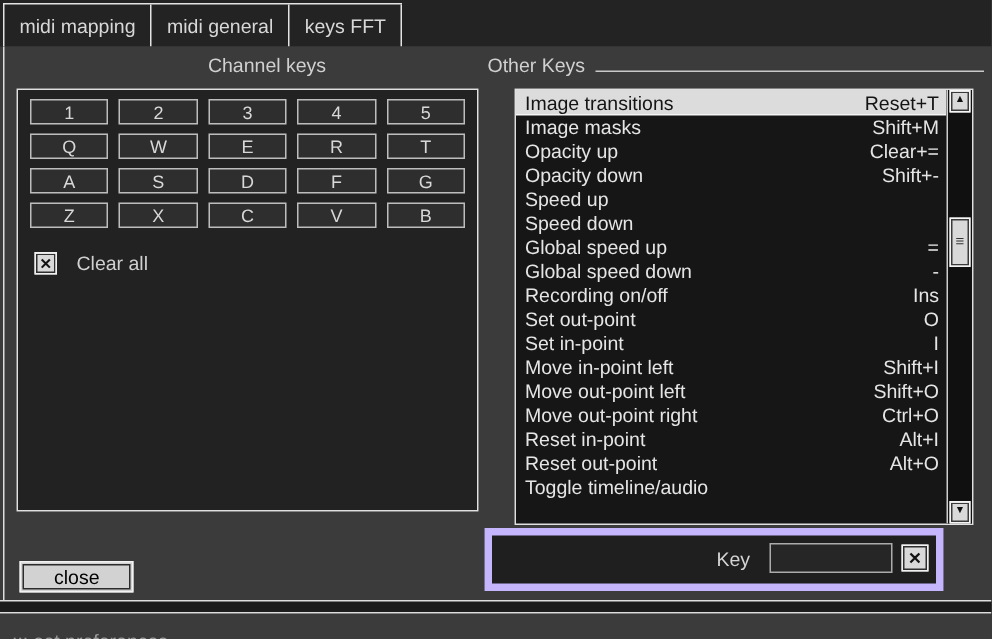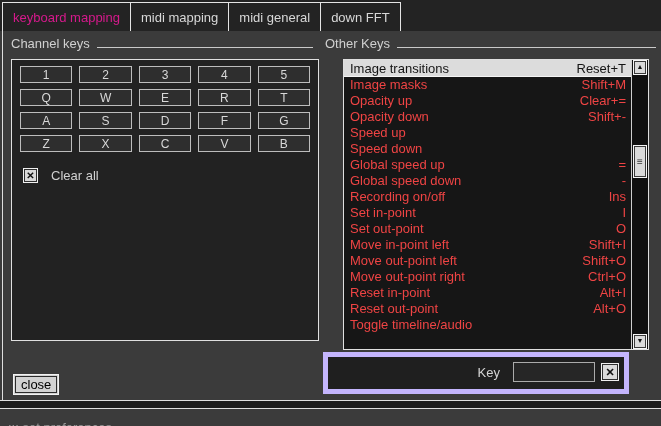--- a/index.html
+++ b/index.html
@@ -17,40 +17,40 @@
   .tab { display:flex; align-items:center; padding:0 10px; color:#d8d8d8;
          border-right:1px solid #e4e4e4; cursor:default; white-space:nowrap; }
   .tab.active { color:#d6198c; }
 
   
   .body-panel { position:absolute; left:2px; top:31px; width:659px; height:369px;
                 background:#3b3b3b; border-left:1px solid #dedede; }
 
   .group-label { position:absolute; display:flex; align-items:center; color:#d0d0d0; }
   .group-label .rule { flex:1; height:1px; background:#c9c9c9; margin-left:7px; margin-top:7px; }
-  .lbl-channel { left:8px; top:5px; width:302px; }
+  .lbl-channel { left:24px; top:5px; width:302px;flex-direction:column; }
   .lbl-other   { left:322px; top:5px; width:331px; }
 
   
   .channel-panel { position:absolute; left:8px; top:28px; width:308px; height:282px;
                    border:1px solid #e0e0e0; background:#222222; }
   .key-grid { display:grid; grid-template-columns:repeat(5, 1fr); gap:6px 7px; padding:6px 8px; }
   .key-btn { height:17px; display:flex; align-items:center; justify-content:center;
              background:#2e2e2e; border:1px solid #bdbdbd; color:#d8d8d8; font-size:12px; cursor:default; }
   .clear-row { display:flex; align-items:center; margin:10px 0 0 11px; }
   .checkbox { width:15px; height:15px; background:#d9d9d9; border:1px solid #f0f0f0;
               box-shadow:inset 0 0 0 1px #2e2e2e; display:flex; align-items:center; justify-content:center;
               color:#111; font-size:10px; font-weight:bold; cursor:default; }
   .clear-row .txt { margin-left:13px; color:#d0d0d0; }
 
   
   .list-panel { position:absolute; left:340px; top:28px; width:306px; height:291px;
                 border:1px solid #e0e0e0; background:#161616; display:flex; }
   .list-rows { flex:1; overflow:hidden; }
-  .lrow { height:16px; display:flex; align-items:center; padding:0 5px 0 6px; color:#ef4444; }
+  .lrow { height:16px; display:flex; align-items:center; padding:0 5px 0 6px; color:#e5e5e5; }
   .lrow .action { flex:1; white-space:nowrap; overflow:hidden; }
   .lrow .keybind { white-space:nowrap; }
   .lrow.selected { background:#dcdcdc; color:#141414; box-shadow:0 1px 0 #f5f5f5; }
 
   .scrollcol { width:17px; position:relative; background:#101010; border-left:1px solid #cfcfcf; }
   .scrollbtn { position:absolute; left:1px; width:14px; height:15px;
                background:#d9d9d9; border:1px solid #f5f5f5; box-shadow:inset 0 0 0 1px #3a3a3a;
                color:#111; font-size:7px; line-height:12px; text-align:center; cursor:default; }
   .scrollbtn.up { top:0; }
   .scrollbtn.down { bottom:0; }
@@ -65,38 +65,37 @@
   .key-row .klabel { color:#d4d4d4; margin-right:13px; }
   .key-input { width:82px; height:20px; background:#262626; border:1px solid #ababab;
                color:#e0e0e0; font-family:"Liberation Sans", sans-serif; font-size:13px; padding:0 4px; }
   .xbtn { width:18px; height:18px; margin-left:6px; background:#d9d9d9; border:1px solid #f0f0f0;
           box-shadow:inset 0 0 0 1px #2e2e2e; color:#111; font-size:11px; font-weight:bold;
           display:flex; align-items:center; justify-content:center; cursor:default; }
 
   
   .close-btn { position:absolute; left:10px; top:343px; background:#d2d2d2;
                border:1px solid #f2f2f2; padding:1px; cursor:default; }
-  .close-btn .inner { display:block; border:1px solid #2b2b2b; padding:0 5px;
+  .close-btn .inner { display:block; border:1px solid #2b2b2b; padding:0 20px;
                       color:#000; font-size:13px; line-height:15px; }
 
   
   .separator { position:absolute; left:0; top:400px; width:661px; height:9px;
                background:#1c1c1c; border-top:1px solid #dedede; border-bottom:1px solid #dedede; }
   .statusbar { position:absolute; left:0; top:409px; width:661px; height:17px;
                color:#9a9a9a; padding:11px 0 0 8px; }
 </style>
 </head>
 <body>
 
 <div class="tab-band">
   <div class="tabs">
-    <div class="tab active">keyboard mapping</div>
     <div class="tab">midi mapping</div>
     <div class="tab">midi general</div>
-    <div class="tab">down FFT</div>
+    <div class="tab">keys FFT</div>
   </div>
 </div>
 
 <div class="body-panel">
 
   <div class="group-label lbl-channel">
     <span>Channel keys</span>
     <span class="rule"></span>
   </div>
 
@@ -168,26 +167,26 @@
       </div>
       <div class="lrow">
         <span class="action">Global speed down</span>
         <span class="keybind">-</span>
       </div>
       <div class="lrow">
         <span class="action">Recording on/off</span>
         <span class="keybind">Ins</span>
       </div>
       <div class="lrow">
+        <span class="action">Set out-point</span>
+        <span class="keybind">O</span>
+      </div>
+      <div class="lrow">
         <span class="action">Set in-point</span>
         <span class="keybind">I</span>
-      </div>
-      <div class="lrow">
-        <span class="action">Set out-point</span>
-        <span class="keybind">O</span>
       </div>
       <div class="lrow">
         <span class="action">Move in-point left</span>
         <span class="keybind">Shift+I</span>
       </div>
       <div class="lrow">
         <span class="action">Move out-point left</span>
         <span class="keybind">Shift+O</span>
       </div>
       <div class="lrow">

